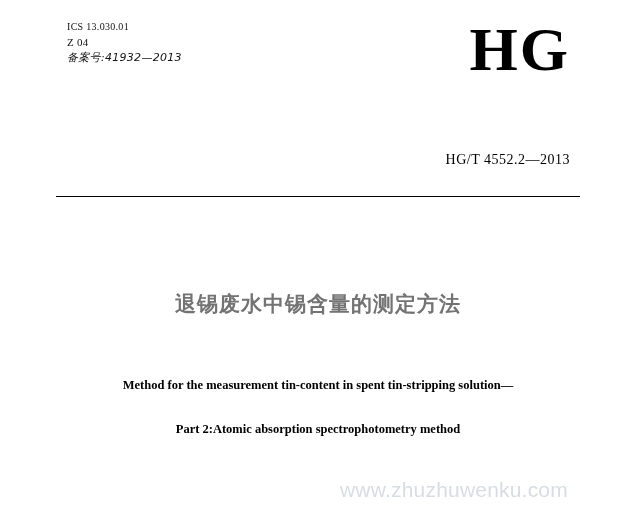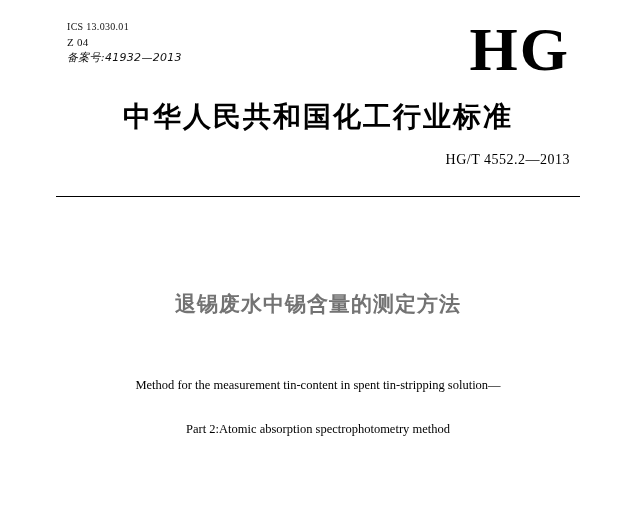--- a/index.html
+++ b/index.html
@@ -115,21 +115,21 @@
   }
 
   
   .eng-title {
     position: absolute;
     left: 0;
     top: 374px;
     width: 636px;
     text-align: center;
     font-family: "Liberation Serif", serif;
-    font-weight: normal;
+    font-weight: bold;
     font-size: 12.5px;
     line-height: 1.9;
     color: #000;
   }
   .eng-title .line2 {
     display: block;
     margin-top: 20px;
   }
 
   
@@ -150,29 +150,29 @@
 <div class="page">
 
   <div class="ics-block">
     <div class="ics-line">ICS 13.030.01</div>
     <div class="ics-line small">Z 04</div>
     <div class="ics-line cn">备案号:41932—2013</div>
   </div>
 
   <div class="hg-logo">HG</div>
 
-  <div class="std-name">中华人民共和国化工行业标准</div>
 
   <div class="std-number">HG/T 4552.2—2013</div>
 
   <div class="rule"></div>
 
   <div class="doc-title">
     <span>退锡废水中锡含量的测定方法</span>
   </div>
 
   <div class="eng-title">
     <span>Method for the measurement tin-content in spent tin-stripping solution—</span>
     <span class="line2">Part 2:Atomic absorption spectrophotometry method</span>
   </div>
 
+  <div class="watermark">www.zhuzhuwenku.com</div>
 
 </div>
 
 </body></html>

